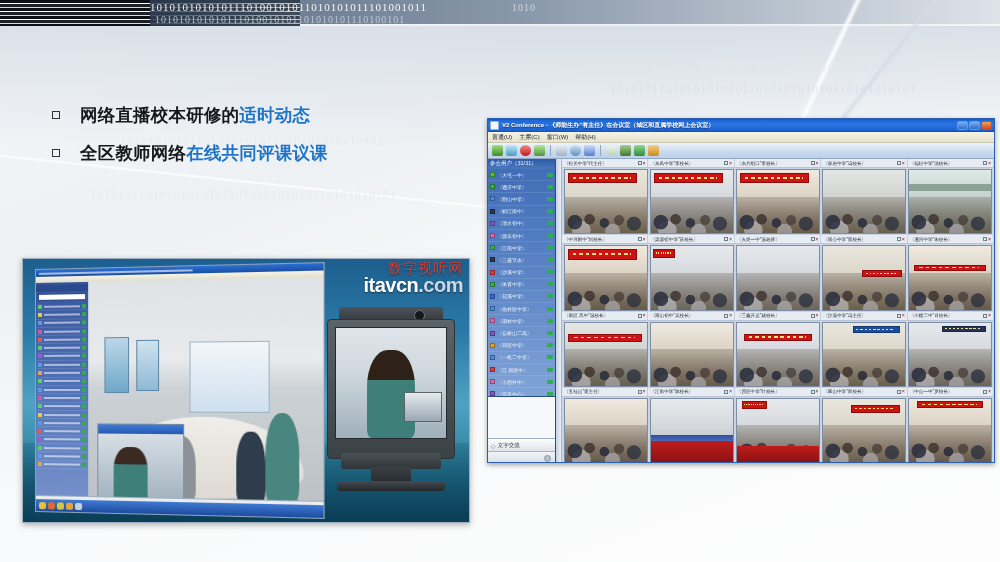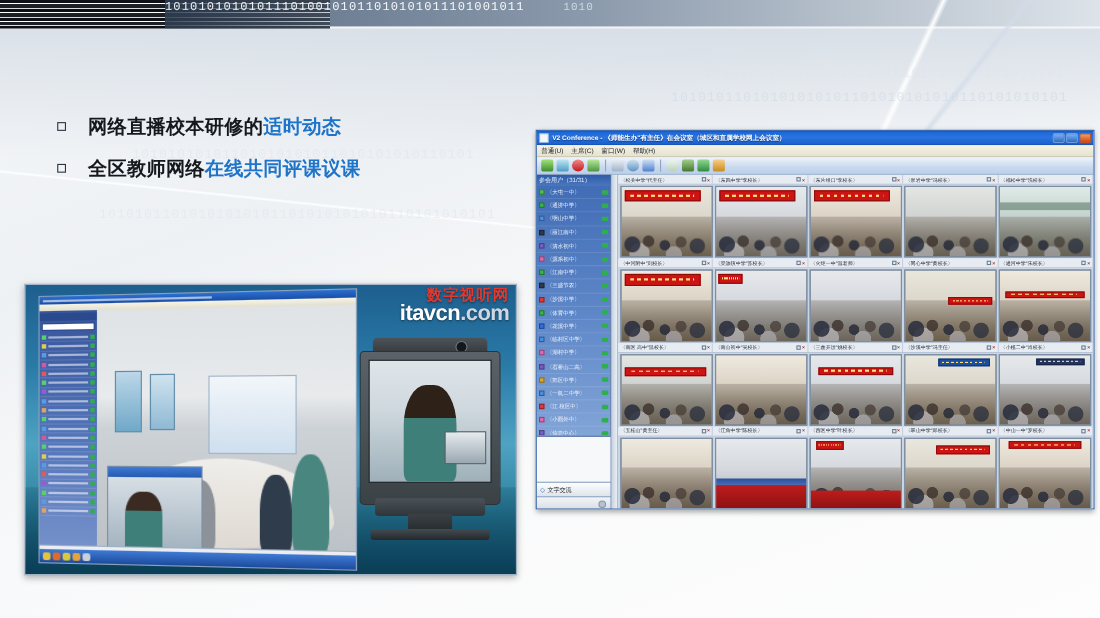--- a/index.html
+++ b/index.html
@@ -23,21 +23,21 @@
   }
   .bg-topbars::after {
     content:""; position:absolute; left:150px; top:0; width:150px; height:26px;
     background: linear-gradient(to right, rgba(45,60,80,.9), rgba(120,140,165,.4));
   }
   .bg-dark-right {
     position:absolute; right:0; top:0; width:720px; height:24px;
     background: linear-gradient(to right,#6d7d92 0%,#8a99ab 35%,#b9c3ce 70%,#dde3e9 100%);
   }
   .binary-strip {
-    position:absolute; white-space:nowrap; font-family:Liberation Mono, monospace;
+    position:absolute; white-space:nowrap; font-family:Liberation Serif, serif;
     letter-spacing:1px; pointer-events:none; user-select:none;
   }
   .bs1 { left:150px; top:1px;  font-size:11px; color:#ffffff; opacity:.92; }
   .bs2 { left:155px; top:14px; font-size:10px; color:#c9d4e0; opacity:.85; }
   .bs3 { left:512px; top:2px;  font-size:10px; color:#e8eef5; opacity:.7; }
   .bs-faint { color:#cfd8e2; opacity:.55; font-size:12px; }
   .bs-faint2{ color:#dde4eb; opacity:.5;  font-size:12px; }
   .diag {
     position:absolute; right:-40px; top:-70px; width:360px; height:190px;
     background: linear-gradient(115deg, rgba(255,255,255,0) 46%, rgba(255,255,255,.95) 47%,
@@ -322,36 +322,37 @@
     background:linear-gradient(to bottom,#3a4145,#262b2e);
   }
   .mon-foot {
     position:absolute; left:10px; top:174px; width:108px; height:10px;
     background:linear-gradient(to bottom,#444b50,#23282b); border-radius:3px;
   }
   .watermark {
     position:absolute; right:6px; top:2px; text-align:right; line-height:1;
     text-shadow:0 1px 2px rgba(0,0,0,.5);
   }
-  .wm-cn { font-size:14px; font-weight:bold; color:#e03a2f; letter-spacing:1px; }
+  .wm-cn { font-size:14px; font-weight:normal; color:#e03a2f; letter-spacing:1px; }
   .wm-en { font-size:20px; font-weight:bold; color:#ffffff; letter-spacing:-.5px; }
   .wm-en .dotcom { color:#cfd8e2; }
 </style>
 </head>
 <body>
 
 <div id="slide">
 
   <div class="bg-dark-right"></div>
   <div class="bg-topbars"></div>
   <div class="sheen"></div>
   <div class="diag"></div>
   <div class="diag2"></div>
 
   <div class="binary-strip bs1">1010101010101110100101011010101011101001011</div>
+  <div class="binary-strip bs2">101010101010111010010101101010101110100101</div>
   <div class="binary-strip bs3">1010</div>
   <div class="binary-strip bs-faint" style="left:610px; top:82px;">10101011010101010101101010101010110101010101</div>
   <div class="binary-strip bs-faint2" style="left:640px; top:60px;">1010101101010101011010101010110101010101</div>
   <div class="binary-strip bs-faint2" style="left:120px; top:134px;">10101010101101010101011010101010110101</div>
   <div class="binary-strip bs-faint2" style="left:90px; top:188px;">10101011010101010101101010101010110101010101</div>
   <div class="binary-strip bs-faint2" style="left:680px; top:120px;">10101010101101010101011010101010110101</div>
 
 
   <div class="bullets">
     <div class="bullet-row">

